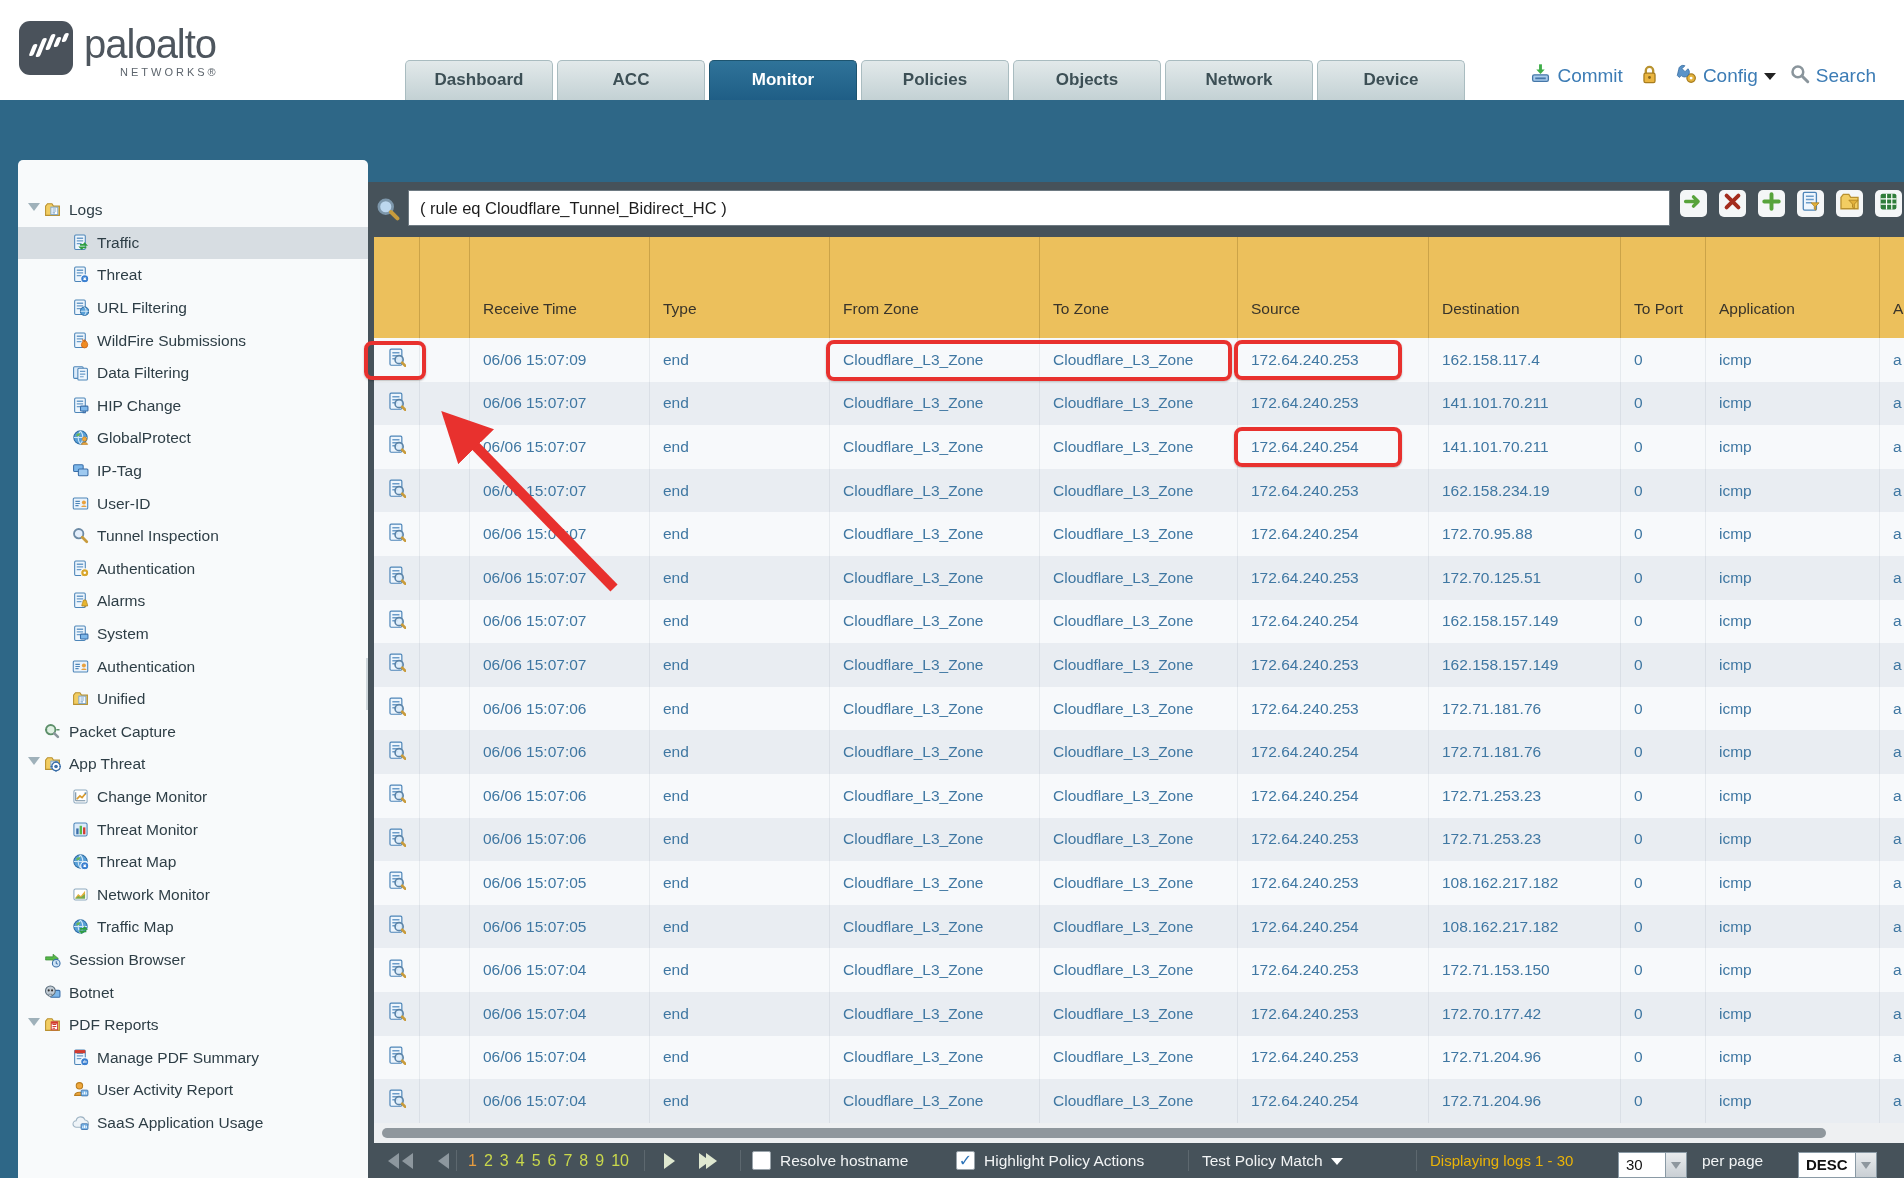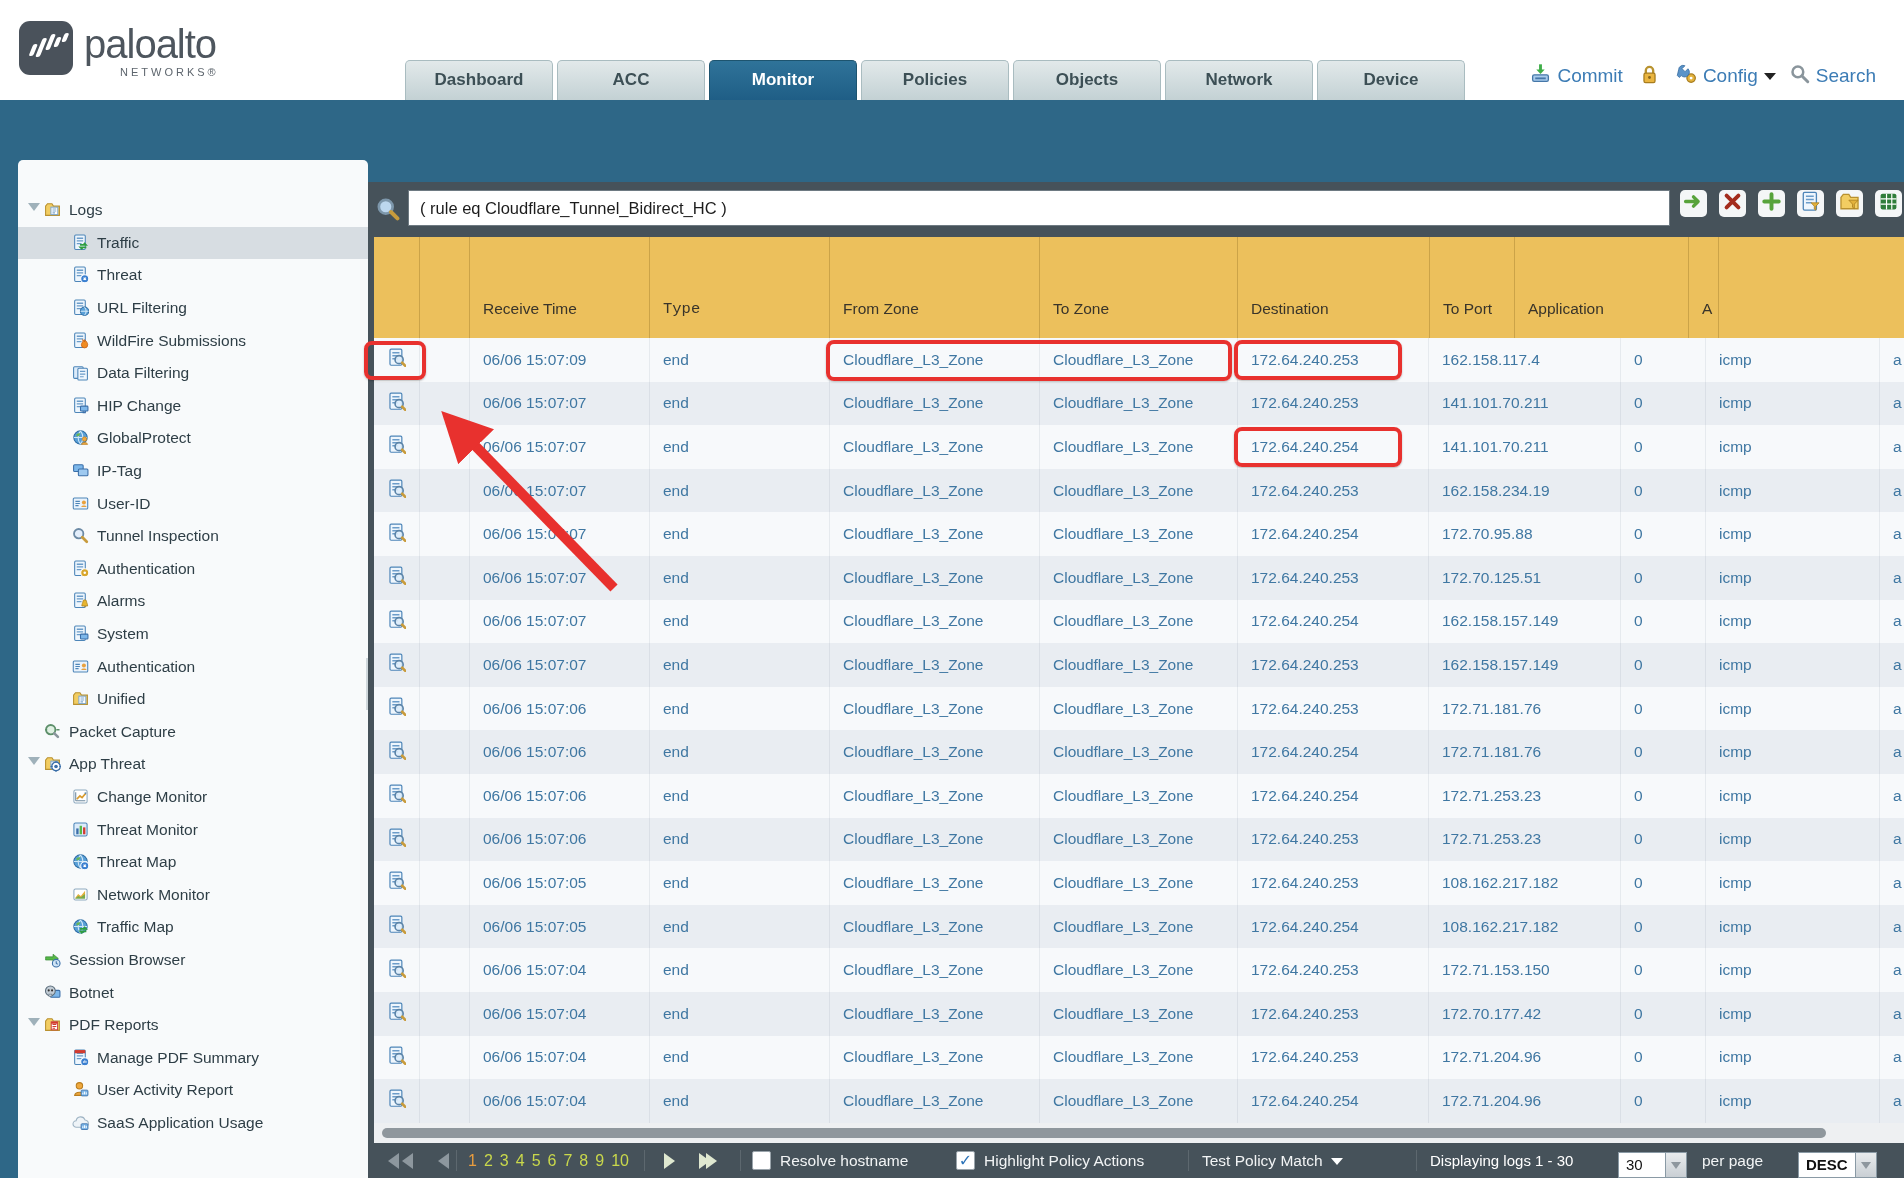--- a/index.html
+++ b/index.html
@@ -72,21 +72,21 @@
   .pager { position:absolute; left:0; top:961px; width:1536px; height:35px; background:#46525a; color:#fff; }
   .pg { position:absolute; top:0; height:35px; display:flex; align-items:center; }
   .vsep { position:absolute; top:7px; width:1px; height:21px; background:#5d686f; }
   .pgnum { font-size:16px; color:#c9d84b; margin-right:7px; cursor:pointer; }
   .pgnum.cur { color:#e89c3f; }
   .tri-l { width:0; height:0; border:8px solid transparent; border-right:11px solid #8d979e; cursor:pointer; }
   .tri-r { width:0; height:0; border:8px solid transparent; border-left:11px solid #dfe8d0; cursor:pointer; }
   .cb { width:19px; height:19px; background:#fff; border:1px solid #9aa4ab; border-radius:2px; margin-right:9px;
         font-size:16px; font-weight:700; color:#2a72b8; text-align:center; line-height:18px; cursor:pointer; }
   .ft-label { font-size:15.5px; color:#f2f4f5; }
-  .ft-muted { font-size:15px; color:#ffffff; }
+  .ft-muted { font-size:15px; color:#eab308; }
   .mini-sel { display:flex; }
   .mini-box { height:26px; background:#fff; border:1px solid #8a9aa5; color:#111; font-size:15px; line-height:24px; padding:0 7px; }
   .mini-btn { width:21px; height:26px; background:linear-gradient(#e9ecee,#c9cfd4); border:1px solid #8a9aa5; border-left:none;
               display:flex; align-items:center; justify-content:center; cursor:pointer; }
   .mini-btn .tri { width:0; height:0; border:5px solid transparent; border-top:7px solid #8e979e; margin-top:6px; }
   .caret-w { width:0; height:0; border:6px solid transparent; border-top:7px solid #fff; margin:7px 0 0 8px; }
 
   
   .hl-box { position:absolute; border:4px solid #e8312e; border-radius:8px; pointer-events:none; box-shadow:0 1px 2px rgba(0,0,0,.25); }
   #arrow-svg { position:absolute; left:0; top:0; pointer-events:none; }
@@ -535,23 +535,24 @@
               </svg></span>
           </div>
         </div>
     </div>
 
     <div class="grid">
       <div class="ghead" id="ghead">
           <div class="gh-cell" style="width: 46px; flex: 0 0 46px;"></div>
           <div class="gh-cell" style="width: 50px; flex: 0 0 50px;"></div>
           <div class="gh-cell" style="width: 180px; flex: 0 0 180px;">Receive Time</div>
-          <div class="gh-cell" style="width: 180px; flex: 0 0 180px; font-family: Liberation Mono, monospace;">Type</div>
+          <div class="gh-cell" style="width: 180px; flex: 0 0 180px;">Type</div>
           <div class="gh-cell" style="width: 210px; flex: 0 0 210px;">From Zone</div>
           <div class="gh-cell" style="width: 198px; flex: 0 0 198px;">To Zone</div>
+          <div class="gh-cell" style="width: 191px; flex: 0 0 191px;">Source</div>
           <div class="gh-cell" style="width: 192px; flex: 0 0 192px; text-align: right;">Destination</div>
           <div class="gh-cell" style="width: 85px; flex: 0 0 85px;">To Port</div>
           <div class="gh-cell" style="width: 174px; flex: 0 0 174px;">Application</div>
           <div class="gh-cell" style="width: 30px; flex: 0 0 30px;">A</div>
         </div>
       <div class="gbody" id="gbody">
           <div class="grow odd">
             <div class="g-cell cicon" style="flex:0 0 46px;width:46px">
               <span><svg width="19" height="19" viewBox="0 0 16 16">
                   <rect x="2.5" y="1" width="10" height="13.5" rx="1" fill="#eef6fd" stroke="#4d85b8"></rect>

